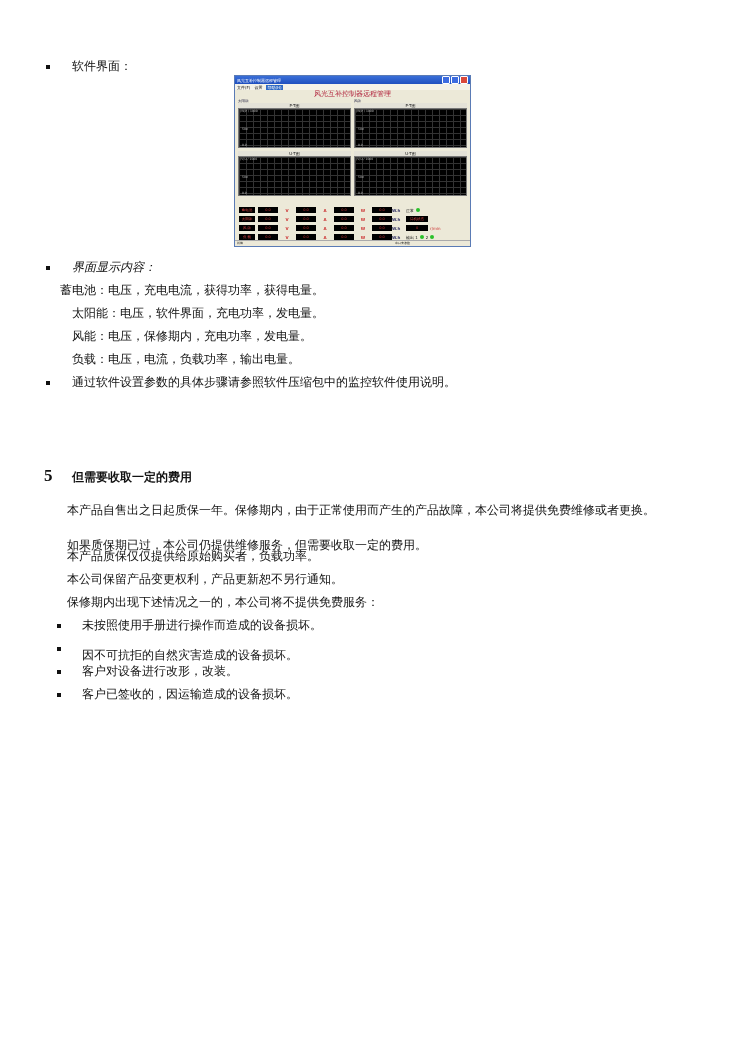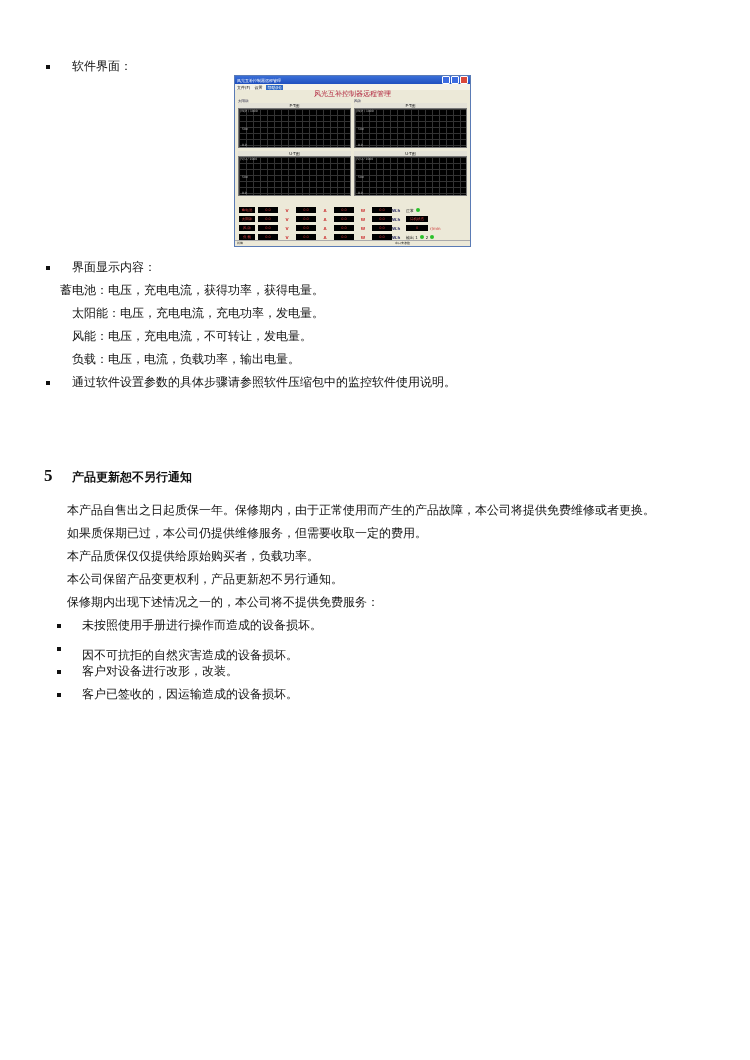--- a/index.html
+++ b/index.html
@@ -153,33 +153,33 @@
       </span>
     </div>
   </div>
   <div class="statusbar">
     <span style="position:absolute;left:2px">就绪</span>
     <span style="position:absolute;left:160px">串口未连接</span>
   </div>
 </div>
 
 <div class="bullet" style="left:46px;top:266px;"></div>
-<div class="line" style="left:72px;top:260px;">界面显示内容：</div>
+<div class="line" style="left:72px;top:260px;font-style:italic;">界面显示内容：</div>
 <div class="line" style="left:60px;top:283px;">蓄电池：电压，充电电流，获得功率，获得电量。</div>
-<div class="line" style="left:72px;top:306px;">太阳能：电压，充电电流，充电功率，发电量。</div>
-<div class="line" style="left:72px;top:329px;">风能：电压，充电电流，不可转让，发电量。</div>
+<div class="line" style="left:72px;top:306px;">太阳能：电压，软件界面，充电功率，发电量。</div>
+<div class="line" style="left:72px;top:329px;">风能：电压，保修期内，充电功率，发电量。</div>
 <div class="line" style="left:72px;top:352px;">负载：电压，电流，负载功率，输出电量。</div>
 <div class="bullet" style="left:46px;top:381px;"></div>
 <div class="line" style="left:72px;top:375px;">通过软件设置参数的具体步骤请参照软件压缩包中的监控软件使用说明。</div>
 
 <div class="h5num">5</div>
-<div class="h5title">产品更新恕不另行通知</div>
+<div class="h5title">但需要收取一定的费用</div>
 
 <div class="line" style="left:67px;top:503px;">本产品自售出之日起质保一年。保修期内，由于正常使用而产生的产品故障，本公司将提供免费维修或者更换。</div>
-<div class="line" style="left:67px;top:526px;">如果质保期已过，本公司仍提供维修服务，但需要收取一定的费用。</div>
+<div class="line" style="left:67px;top:538px;">如果质保期已过，本公司仍提供维修服务，但需要收取一定的费用。</div>
 <div class="line" style="left:67px;top:549px;">本产品质保仅仅提供给原始购买者，负载功率。</div>
 <div class="line" style="left:67px;top:572px;font-family:Liberation Serif, serif;">本公司保留产品变更权利，产品更新恕不另行通知。</div>
 <div class="line" style="left:67px;top:595px;text-align:center;">保修期内出现下述情况之一的，本公司将不提供免费服务：</div>
 
 <div class="bullet" style="left:57px;top:624px;"></div>
 <div class="line" style="left:82px;top:618px;">未按照使用手册进行操作而造成的设备损坏。</div>
 <div class="bullet" style="left:57px;top:647px;"></div>
 <div class="line" style="left:82px;top:648px;">因不可抗拒的自然灾害造成的设备损坏。</div>
 <div class="bullet" style="left:57px;top:670px;"></div>
 <div class="line" style="left:82px;top:664px;font-family:Liberation Serif, serif;">客户对设备进行改形，改装。</div>

